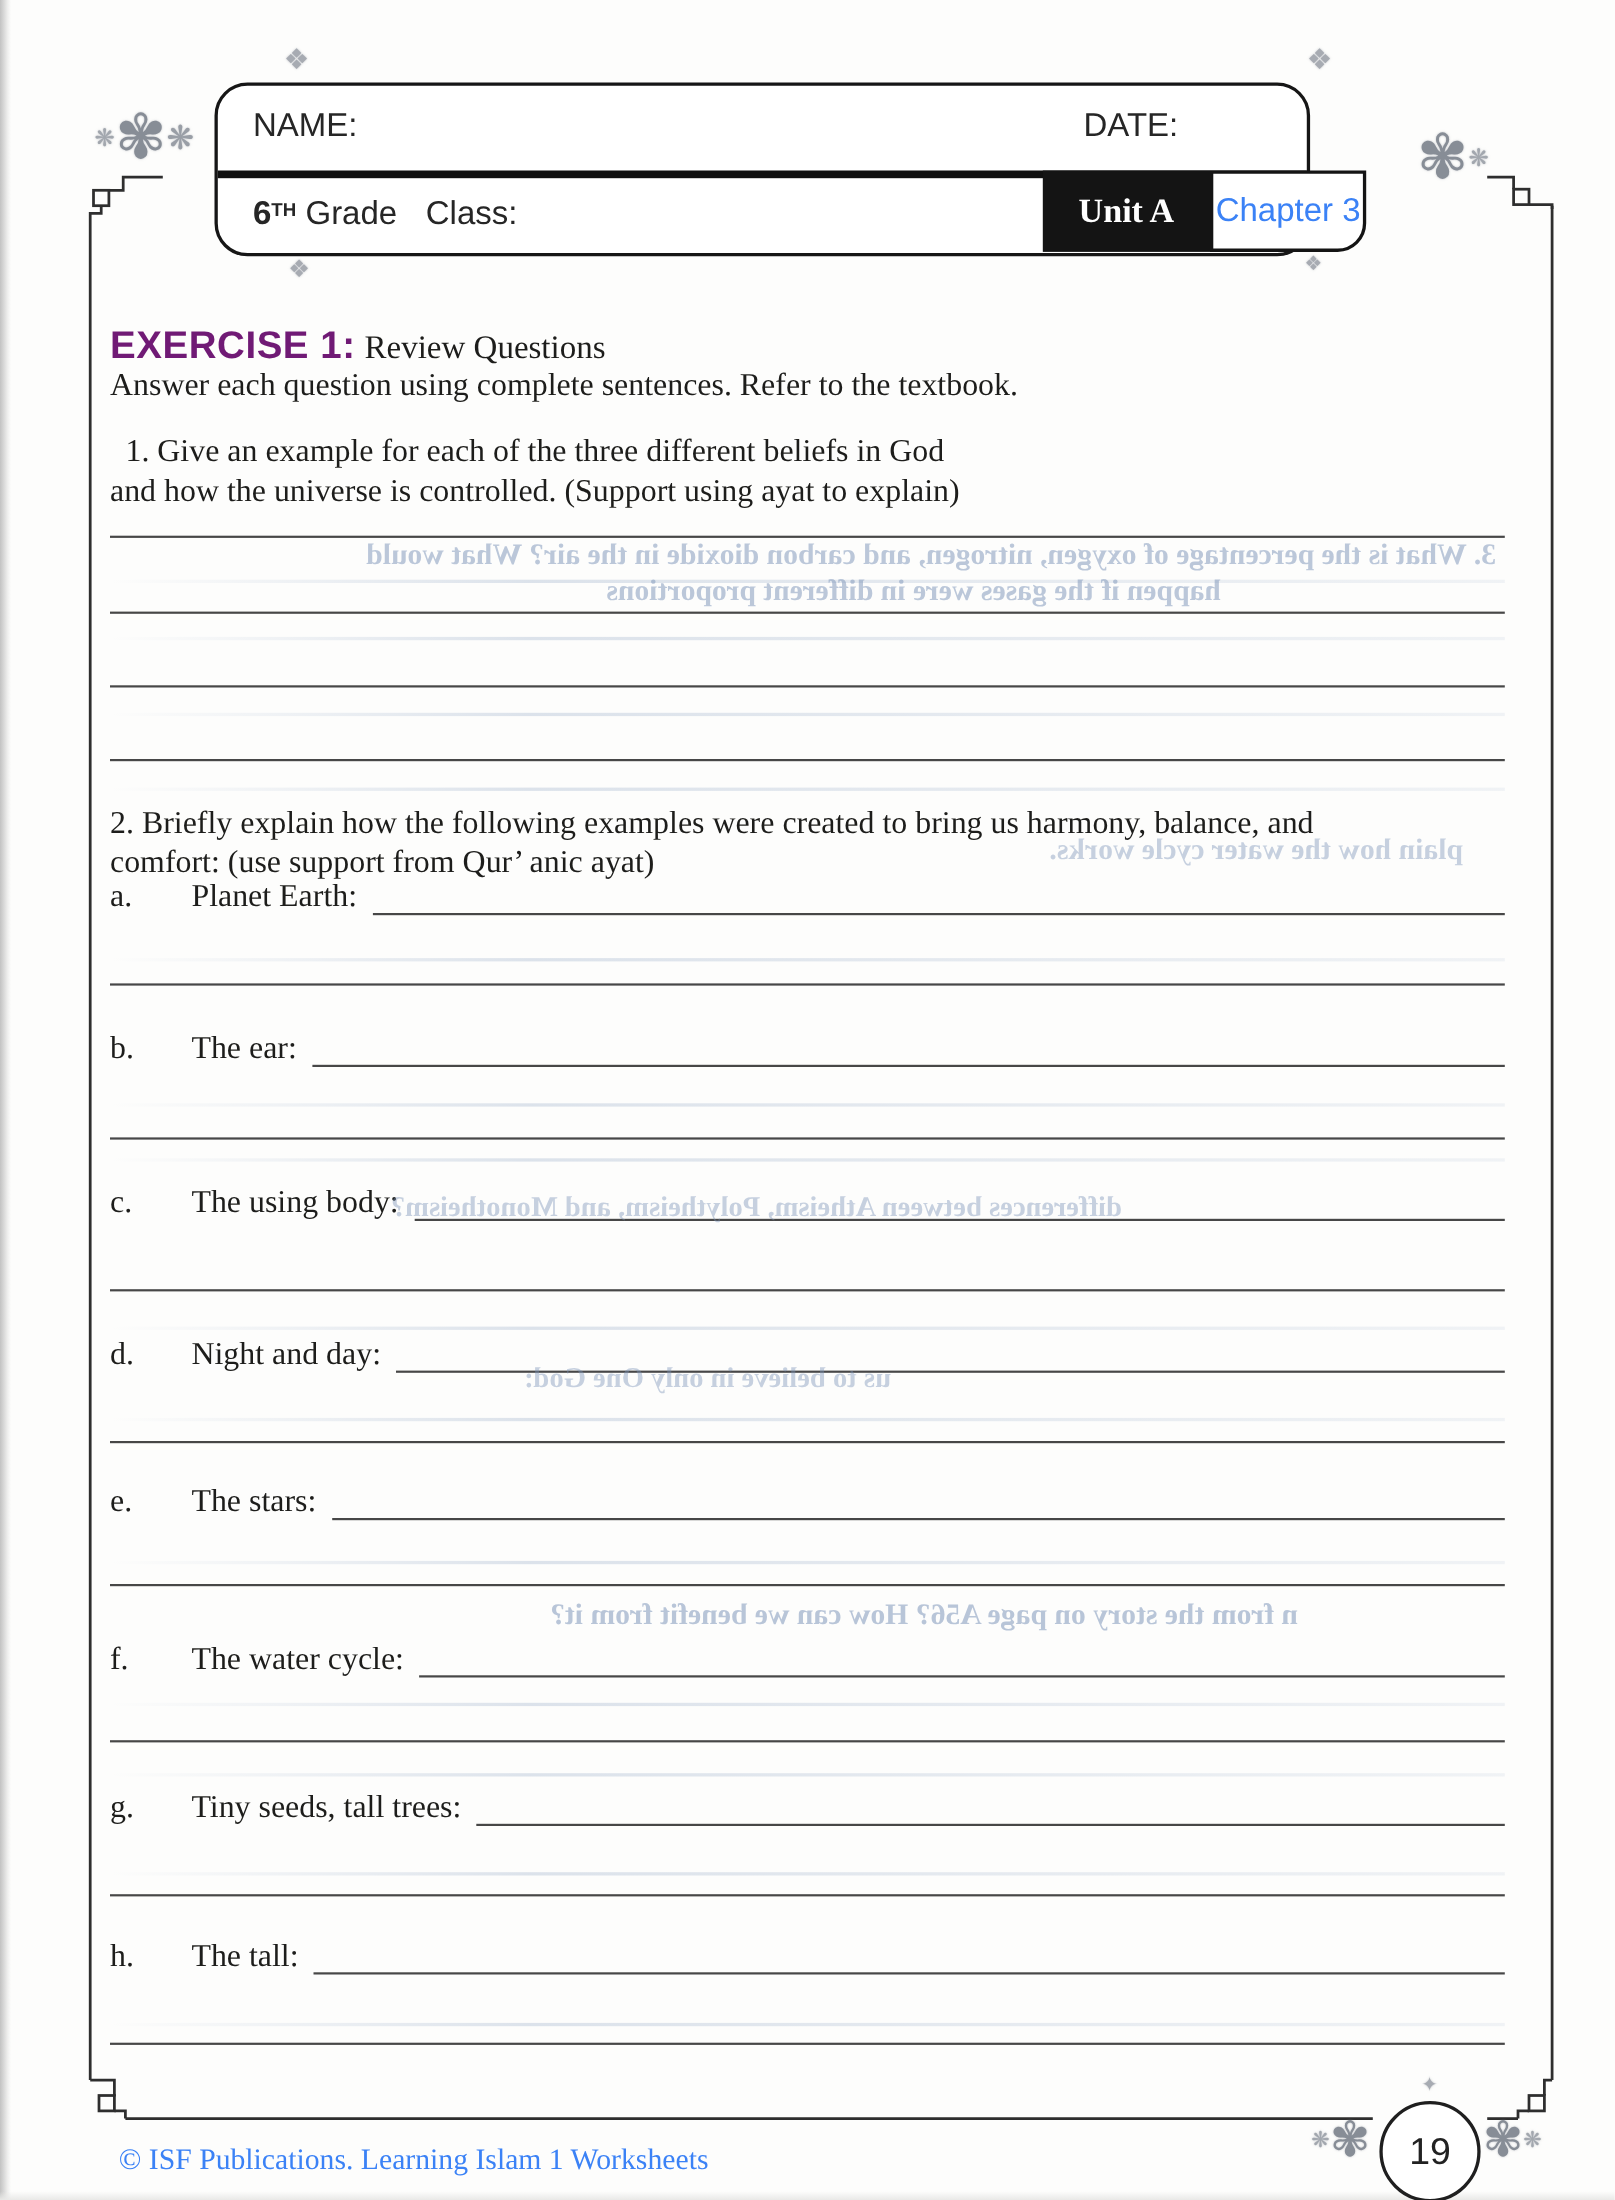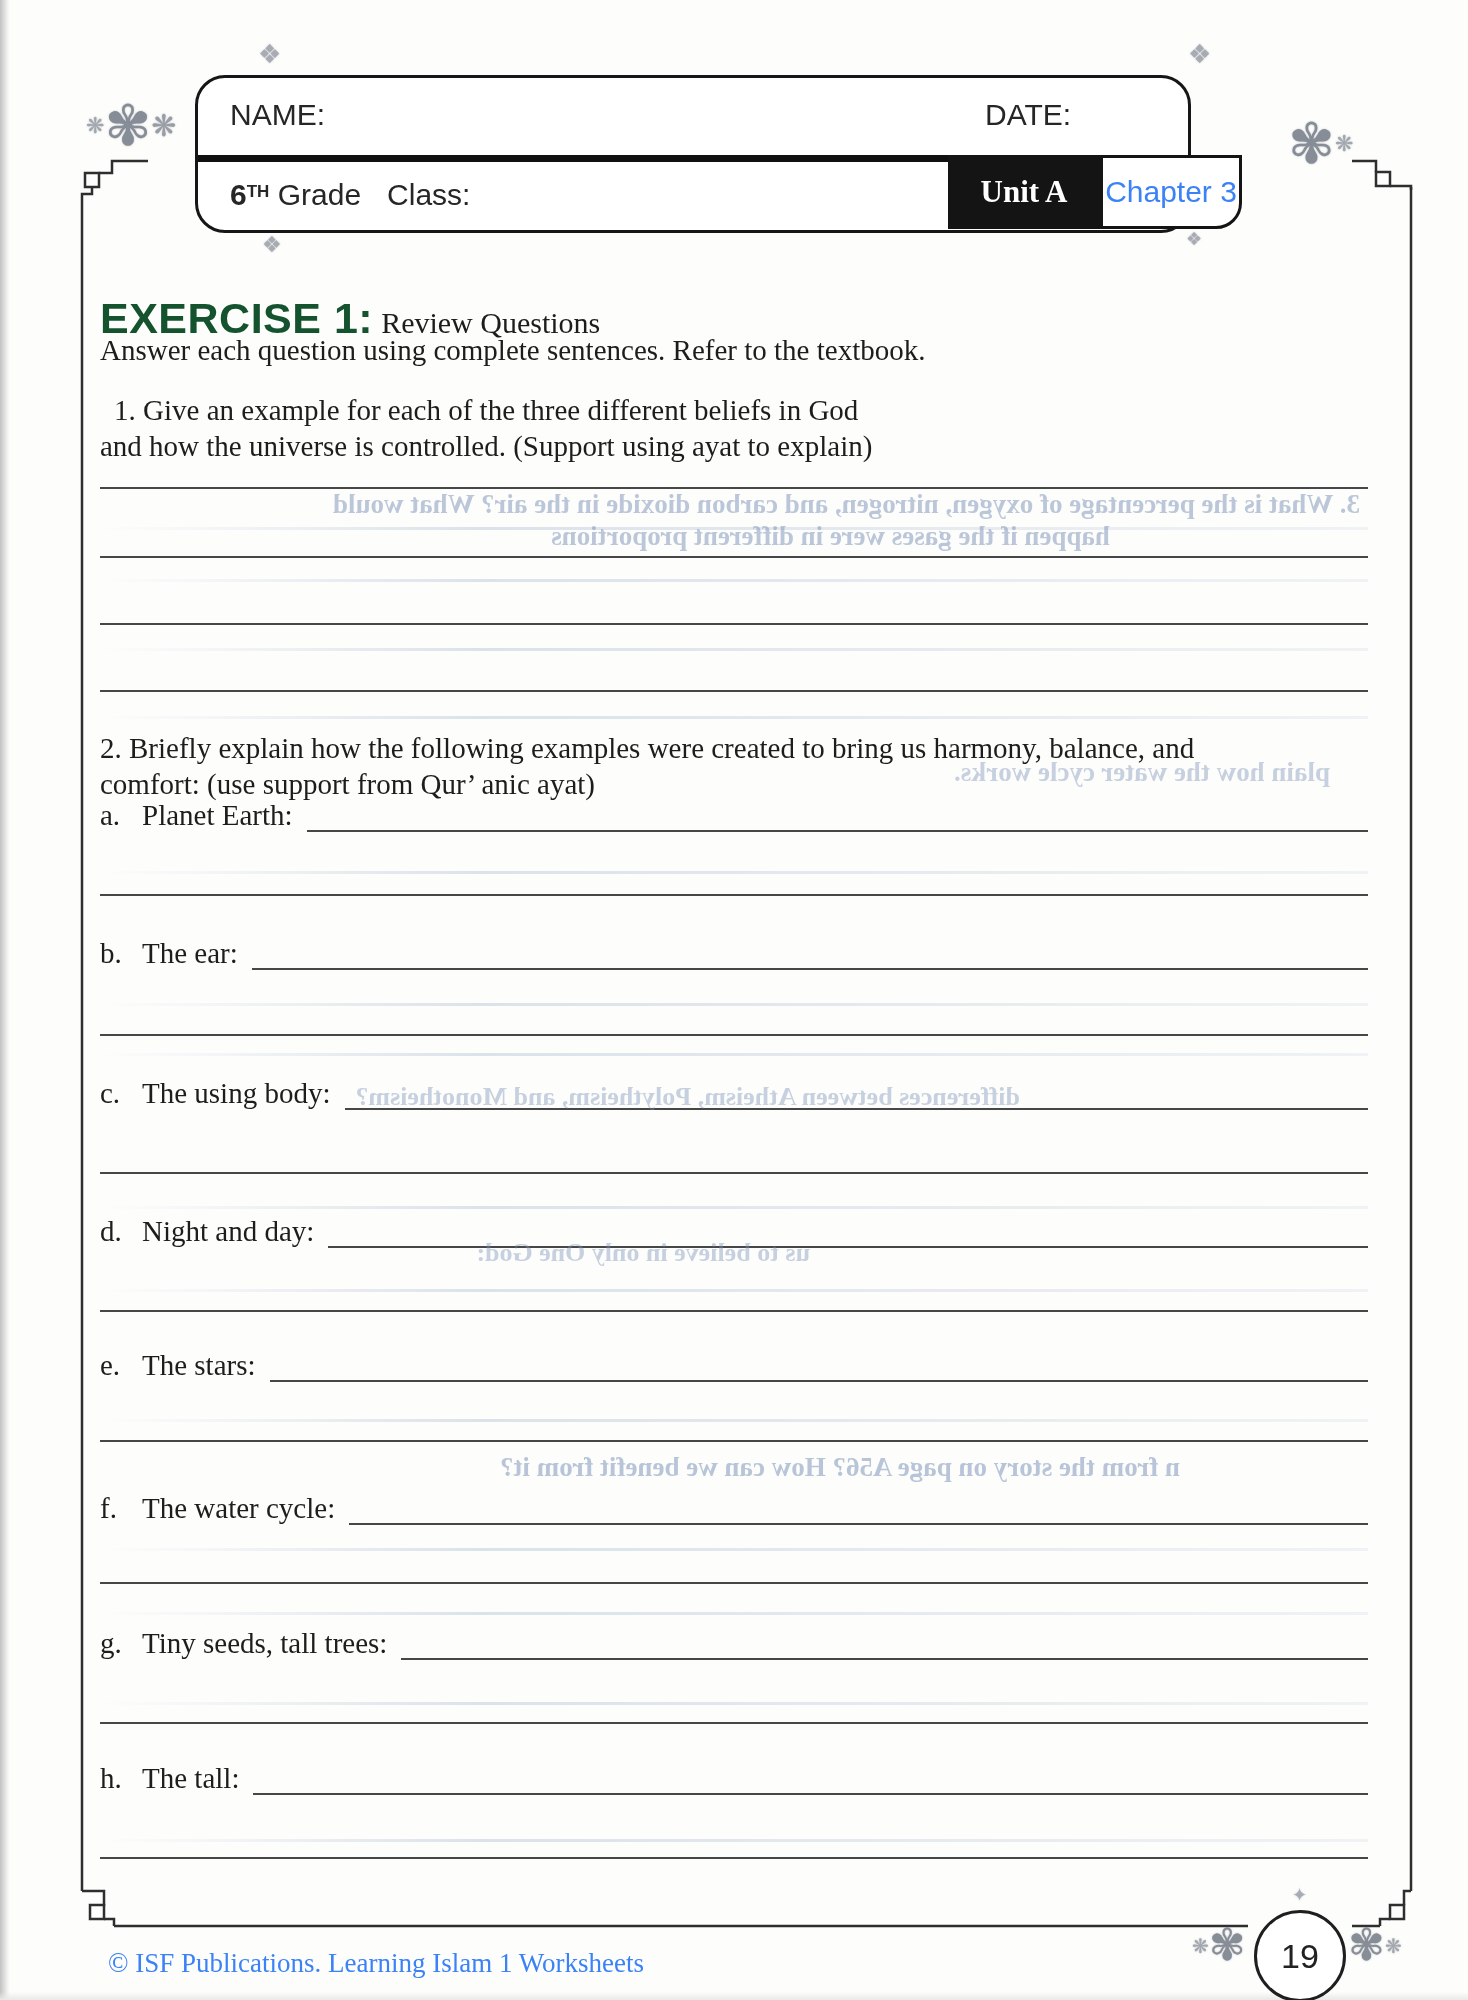--- a/index.html
+++ b/index.html
@@ -35,30 +35,30 @@
   
   .orn{position:absolute;color:#8e949c;z-index:3;display:flex;align-items:center;line-height:1;
     text-shadow:0 0 2px rgba(130,135,145,.55);}
   .orn .o-s{font-size:22px;color:#a2a7ae;}
   .orn .o-l{font-size:56px;color:#878d96;}
   .orn .o-m{font-size:30px;color:#999ea6;}
   .orn-single{font-size:26px;color:#a7abb2;}
 
   
   .ex-row{position:absolute;left:100px;top:294px;white-space:nowrap;}
-  .ex-title{font-family:"Liberation Sans",sans-serif;font-weight:bold;font-size:43px;color:#14532d;letter-spacing:.5px;}
+  .ex-title{font-family:"Liberation Sans",sans-serif;font-weight:bold;font-size:35px;color:#701a75;letter-spacing:.5px;}
   .ex-sub{font-size:30px;margin-left:8px;}
   .ex-instr{position:absolute;left:100px;top:334px;font-size:29px;}
 
   .q-text{position:absolute;left:100px;font-size:29px;line-height:36px;}
   .ans-line{position:absolute;left:100px;width:1268px;border-top:2.5px solid #474747;}
 
   .item-row{position:absolute;left:100px;width:1268px;height:34px;display:flex;align-items:flex-end;font-size:29px;}
   .item-letter{width:42px;flex:none;}
-  .item-label{white-space:nowrap;}
+  .item-label{white-space:nowrap;margin-left:32px;}
   .fill-line{flex:1;margin-left:14px;border-bottom:2.5px solid #474747;height:100%;}
 
   
   .ghost{position:absolute;transform:scaleX(-1);font-family:"Liberation Serif",serif;font-weight:bold;
     color:#7b93b8;opacity:.42;filter:blur(.7px);white-space:nowrap;overflow:hidden;font-size:27px;}
   .streak{position:absolute;left:100px;width:1268px;height:3px;
     background:linear-gradient(90deg,rgba(125,150,185,0),rgba(125,150,185,.26) 30%,rgba(125,150,185,.10));}
 
   
   .copyright{position:absolute;left:108px;top:1948px;font-size:27px;color:#3b82f6;}

